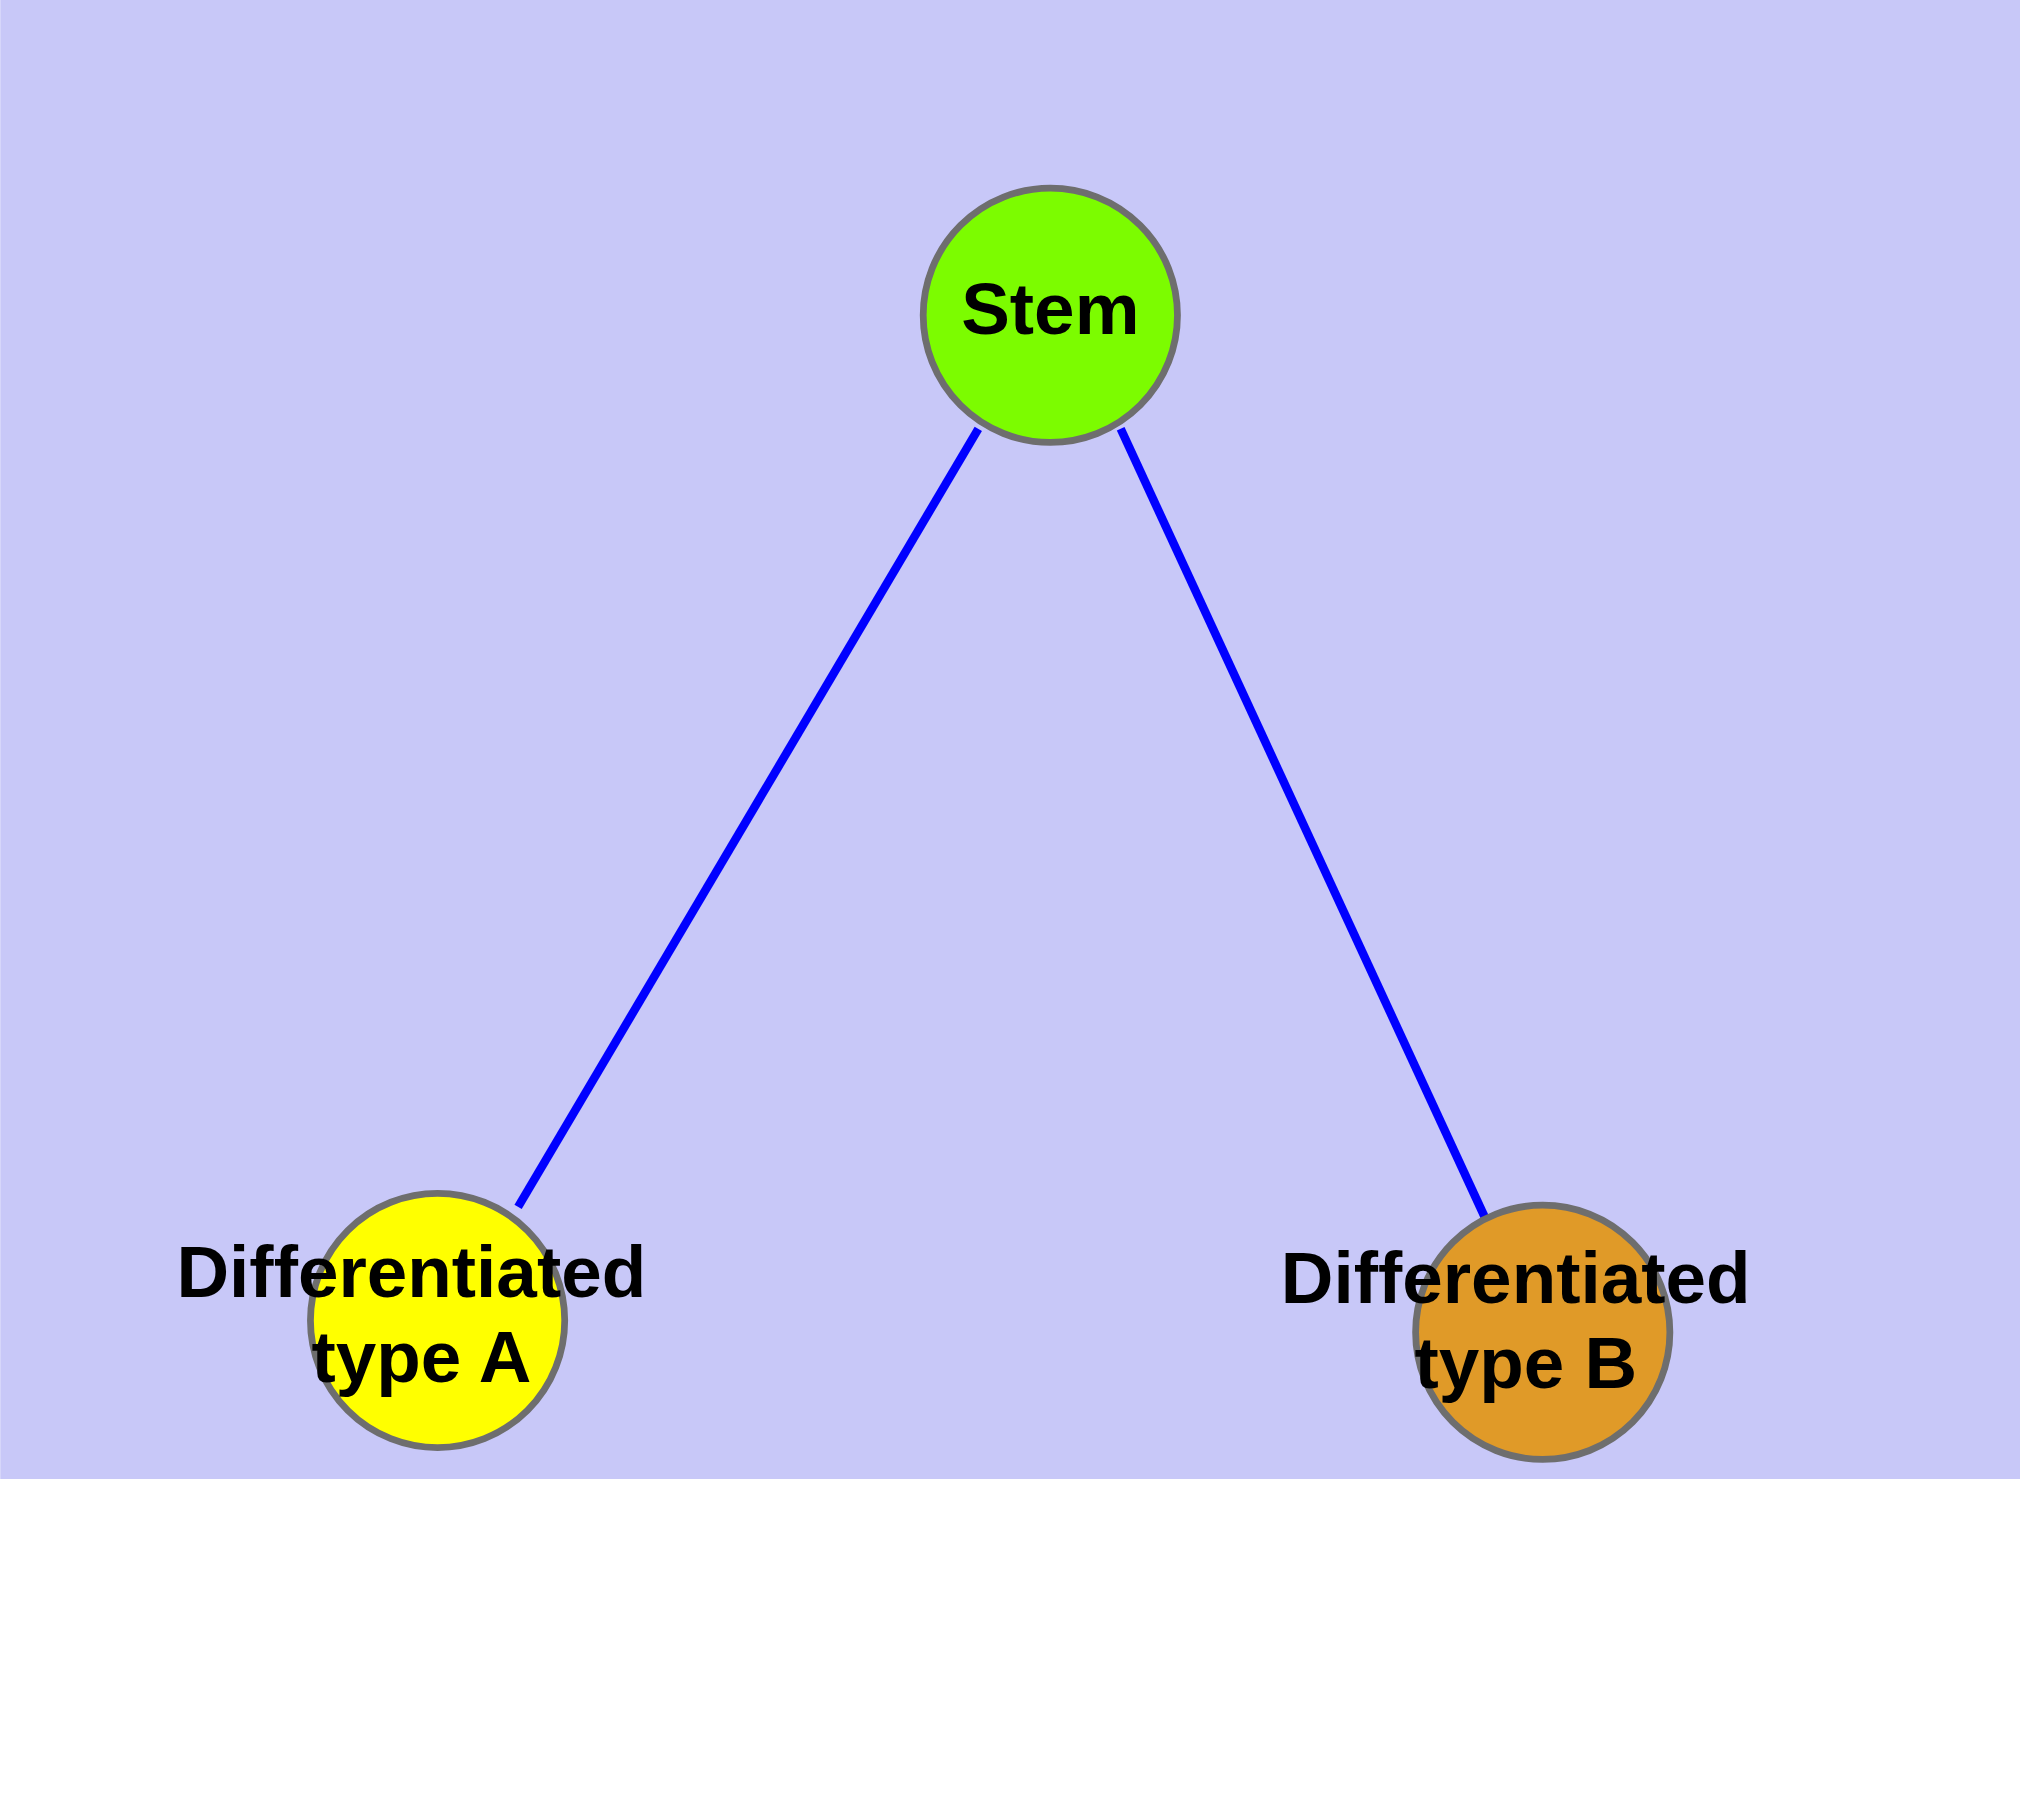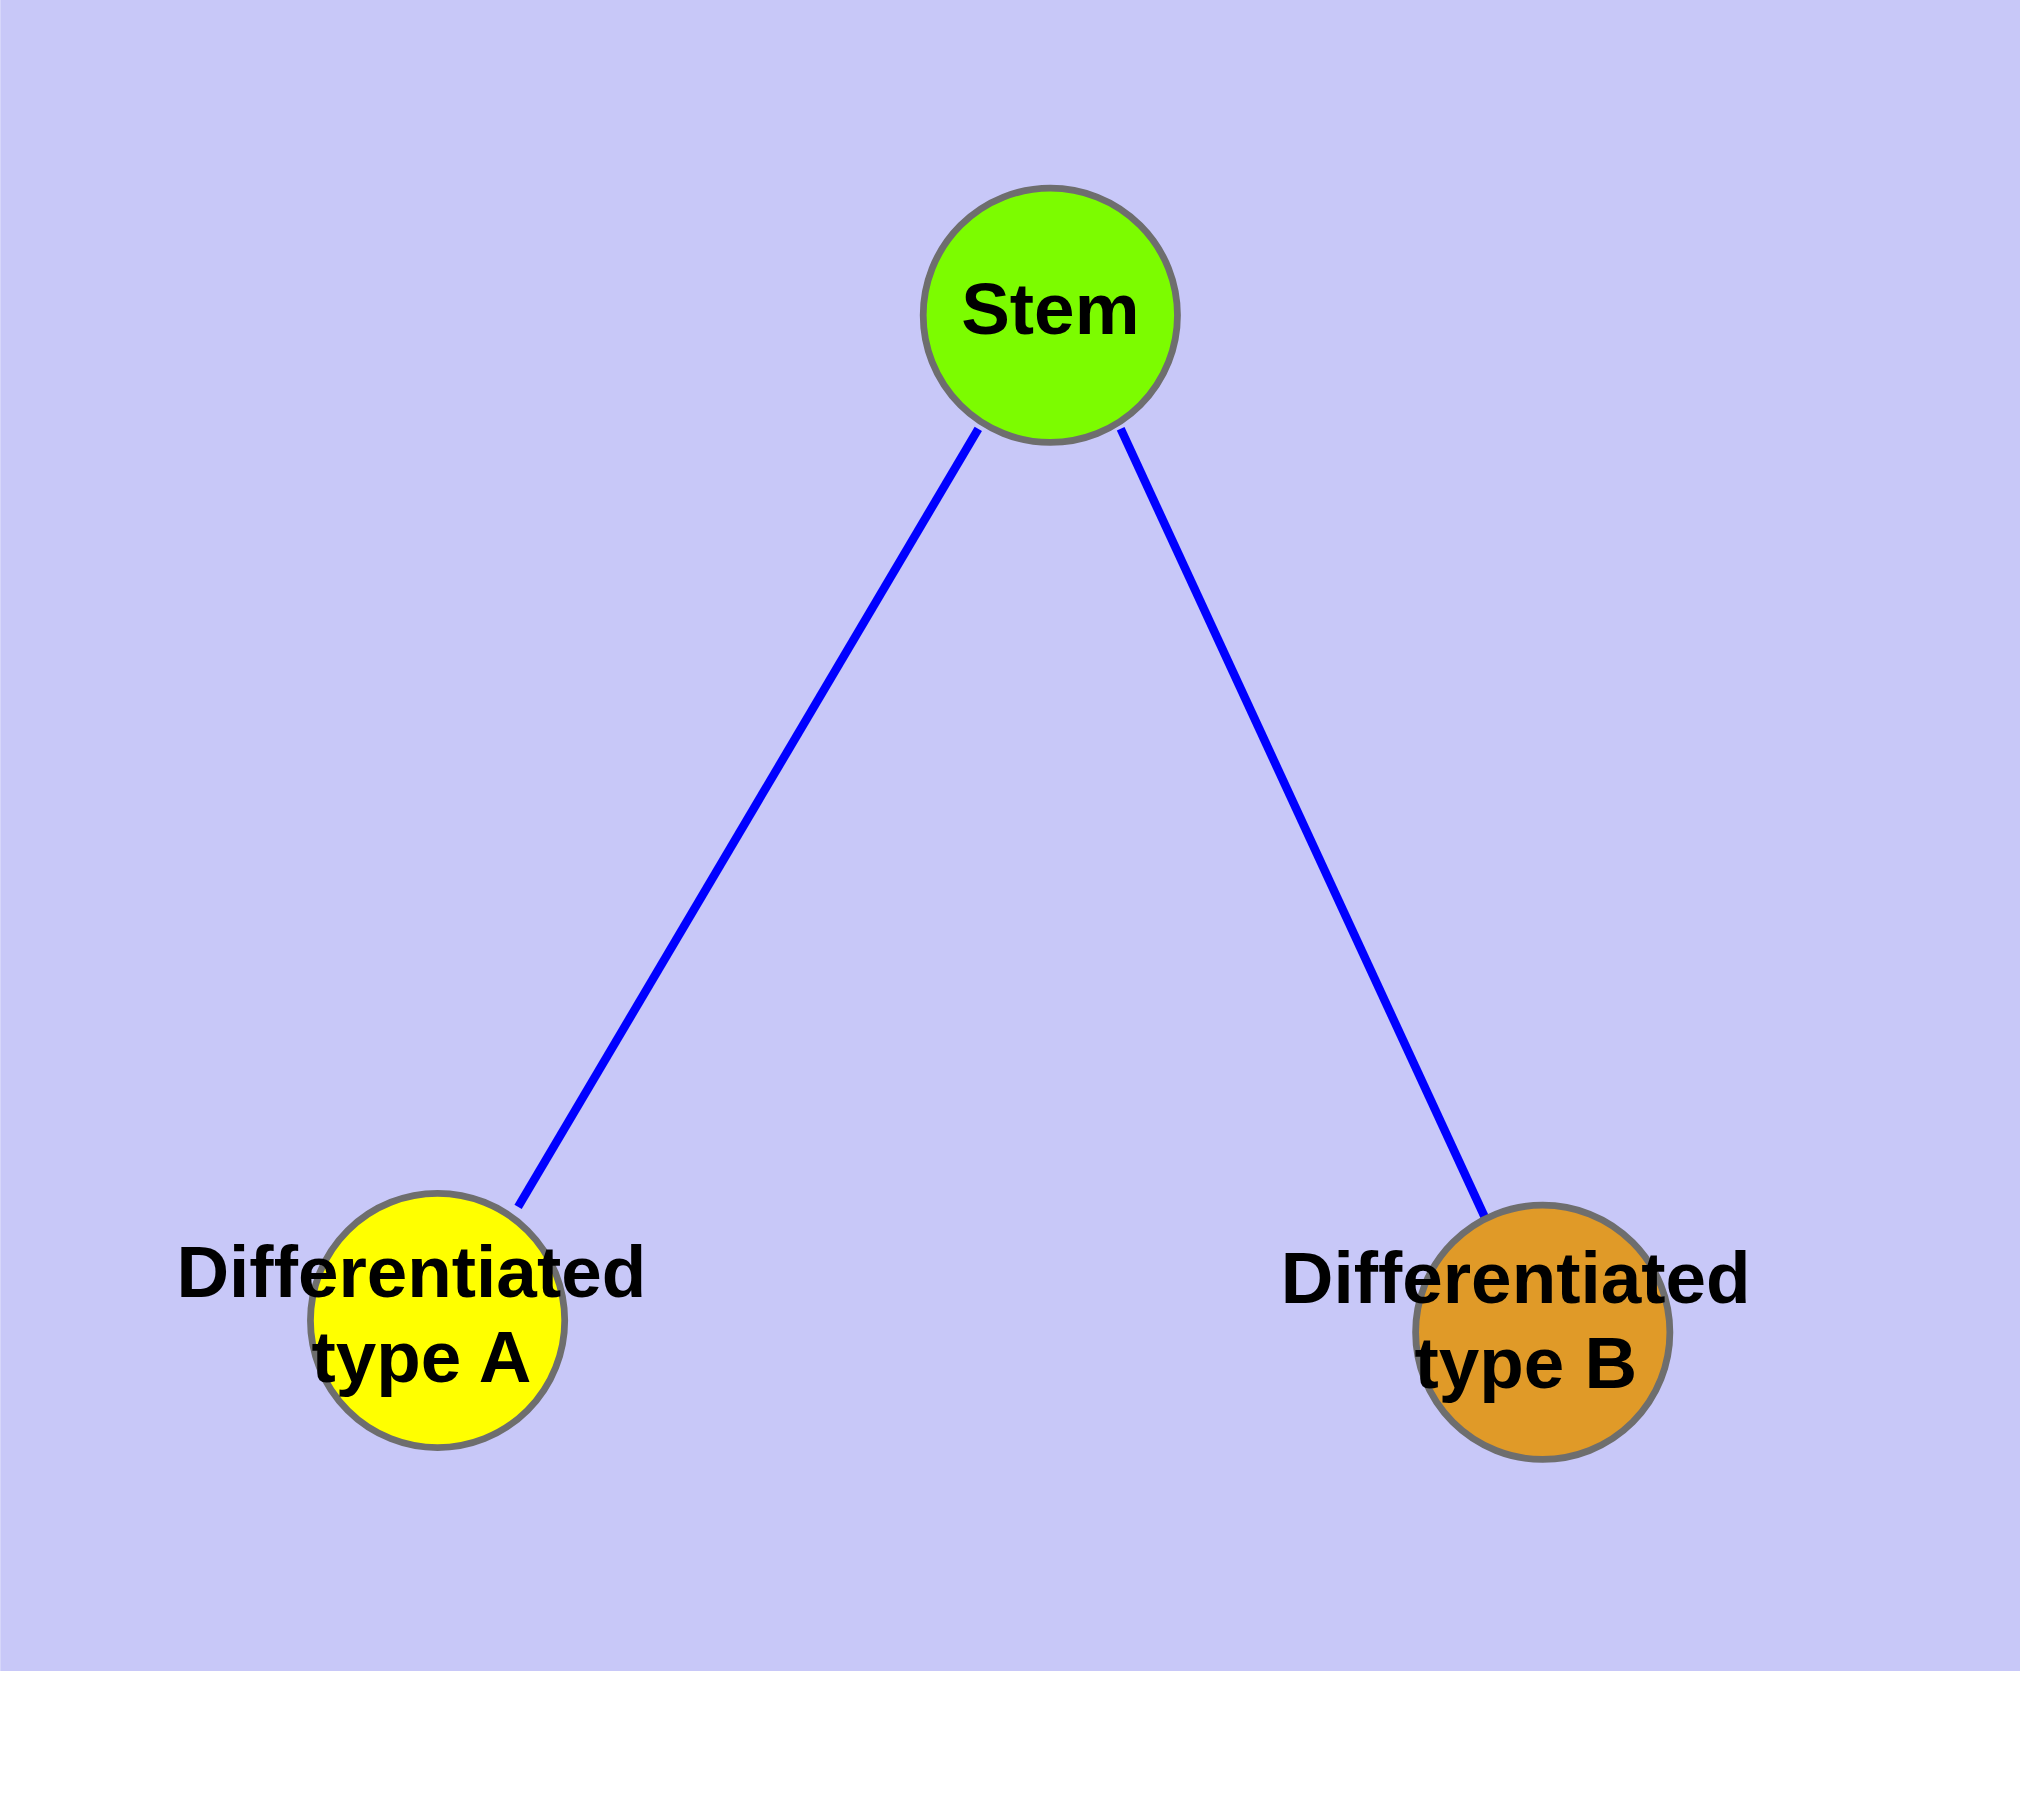--- a/index.html
+++ b/index.html
@@ -26,21 +26,21 @@
     font-family: "Liberation Sans", sans-serif;
     font-weight: bold;
     fill: #000000;
     text-anchor: middle;
     dominant-baseline: middle;
   }
 </style>
 </head>
 <body>
 
-<div id="canvas" style="width: 2021px; height: 1671px; text-align: right;">
+<div id="canvas" style="width: 2021px; height: 1479px; text-align: right;">
   <svg id="graph-svg" viewBox="0 0 2384 2138" style="width: 2021px; height: 1812px;">
 
     <rect id="bg-rect" x="0" y="0" width="2384" height="2138" fill="#c8c8f8"></rect>
 
     <g id="edges-layer">
       <line id="edge-stem-to-a" x1="1154" y1="506" x2="611" y2="1424" stroke="#0000ff" stroke-width="10" stroke-linecap="butt"></line>
       <line id="edge-stem-to-b" x1="1322" y1="506" x2="1752" y2="1437" stroke="#0000ff" stroke-width="10" stroke-linecap="butt"></line>
     </g>
 
     <g id="nodes-layer">

